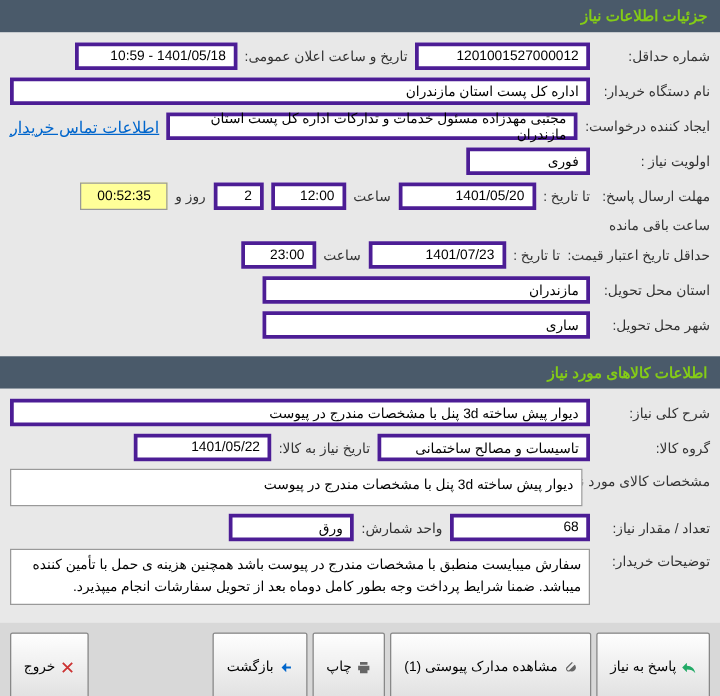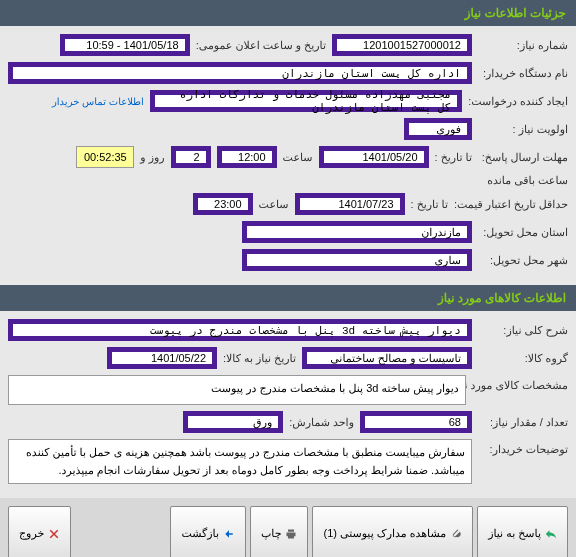--- a/index.html
+++ b/index.html
@@ -41,34 +41,33 @@
       white-space: nowrap;
       min-width: 90px;
     }
     .label-sm {
       font-size: 11px;
       color: #333;
       white-space: nowrap;
     }
     .input-box {
       background: #fff;
-      border: 5px solid #4c1d95;
+      border: 3px solid #4c1d95;
       padding: 3px 6px;
       font-size: 11px;
       height: 22px;
       display: flex;
       align-items: center;
     }
     .input-long {
       flex: 1;
       min-width: 200px;
-      font-family: Liberation Mono, monospace;
     }
     .input-med {
-      width: 230px;
+      width: 262px;
       padding-left: 25px;
     }
     .input-date {
       width: 110px;
       text-align: center;
     }
     .input-time {
       width: 60px;
       text-align: right;
     }
@@ -78,27 +77,27 @@
     }
     .yellow-box {
       background: #ffff99;
       border: 1px solid #999;
       padding: 3px 6px;
       font-size: 11px;
       height: 22px;
       display: flex;
       align-items: center;
       justify-content: center;
-      width: 58px;
+      width: 70px;
     }
     .link-text {
       color: #0066cc;
+      text-decoration: underline;
       cursor: pointer;
-      font-size: 10px;
-      margin-left: 44px;
+      font-size: 13px;
     }
     .textarea-box {
       background: #fff;
       border: 1px solid #999;
       padding: 4px 6px;
       font-size: 11px;
       width: 100%;
       line-height: 1.6;
       min-height: 30px;
     }
@@ -136,40 +135,40 @@
 </head>
 <body>
 
 <div class="container">
 
   <div class="section-header">جزئیات اطلاعات نیاز</div>
 
   <div class="form-section">
 
     <div class="form-row">
-      <span class="label">شماره نیاز:</span>
+      <span class="label">شماره حداقل:</span>
       <span class="input-box input-date" style="width:140px">1201001527000012</span>
       <span class="label-sm">تاریخ و ساعت اعلان عمومی:</span>
       <span class="input-box input-date" style="width:130px">1401/05/18 - 10:59</span>
     </div>
 
     <div class="form-row">
       <span class="label">نام دستگاه خریدار:</span>
       <span class="input-box input-long">اداره کل پست استان مازندران</span>
     </div>
 
     <div class="form-row">
       <span class="label">ایجاد کننده درخواست:</span>
       <span class="input-box input-long">مجتبی مهدزاده مسئول خدمات و تدارکات اداره کل پست استان مازندران</span>
       <span class="link-text">اطلاعات تماس خریدار</span>
     </div>
 
     <div class="form-row">
       <span class="label">اولویت نیاز :</span>
-      <span class="input-box" style="width:68px">فوری</span>
+      <span class="input-box" style="width:99px">فوری</span>
     </div>
 
     <div class="form-row row-wrap">
       <span class="label">مهلت ارسال پاسخ:</span>
       <span class="label-sm">تا تاریخ :</span>
       <span class="input-box input-date">1401/05/20</span>
       <span class="label-sm">ساعت</span>
       <span class="input-box input-time">12:00</span>
       <span class="input-box input-sm">2</span>
       <span class="label-sm">روز و</span>

